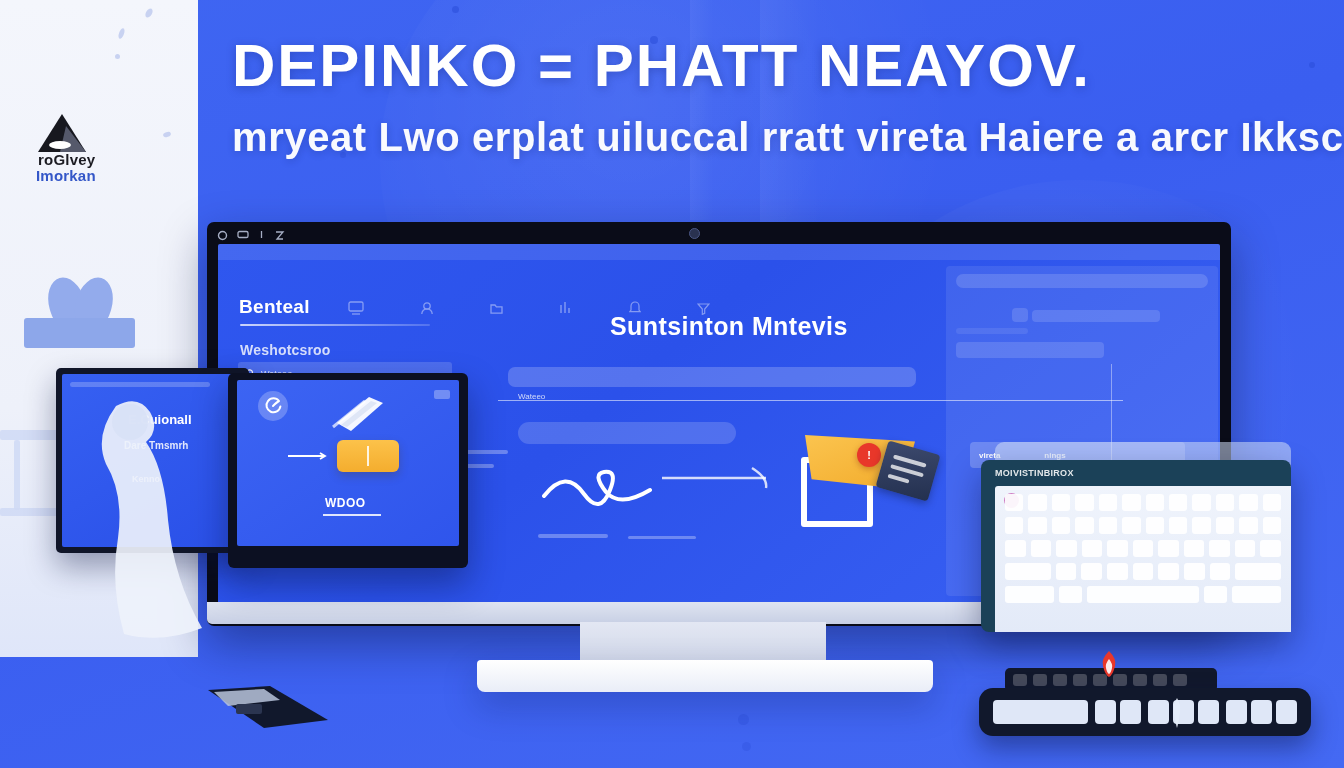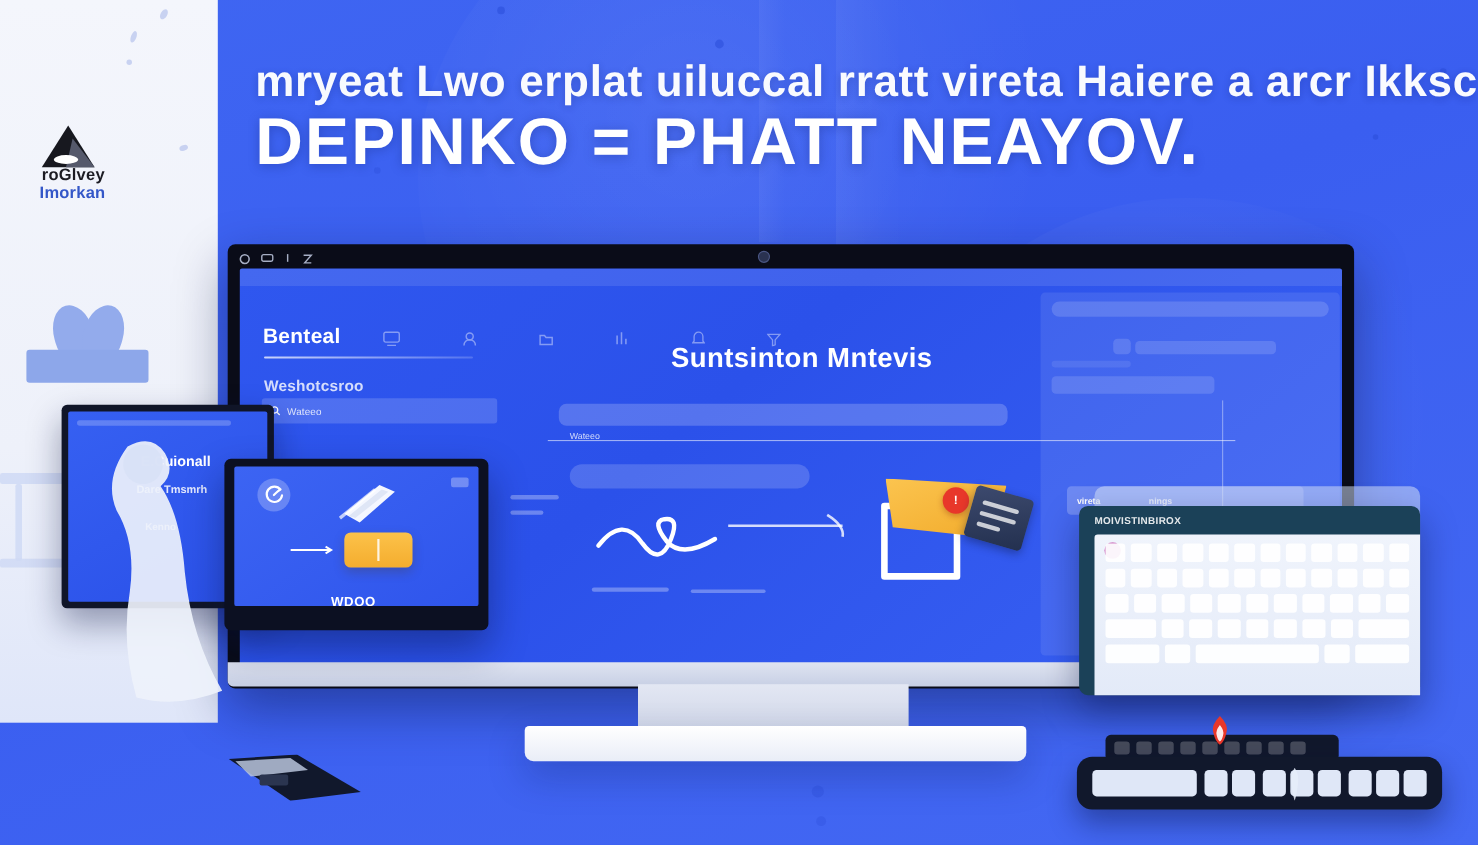--- a/index.html
+++ b/index.html
@@ -214,21 +214,21 @@
   }
   #laptop-note {
     position: absolute; left: 70px; top: 100px;
     font-size: 9px; font-weight: 700; color: rgba(255,255,255,.84); filter: blur(.5px);
   }
   #laptop-toprow {
     position: absolute; left: 8px; top: 8px; width: 140px; height: 5px;
     background: rgba(255,255,255,.22); border-radius: 3px;
   }
 
-  #tablet { position: absolute; left: 204px; top: 373px; width: 240px; height: 156px; margin-top: 44px; }
+  #tablet { position: absolute; left: 228px; top: 373px; width: 240px; height: 195px; }
   #tablet-bezel {
     position: absolute; inset: 0; background: #0c1022; border-radius: 6px;
     box-shadow: 0 16px 34px rgba(8,16,60,.42);
   }
   #tablet-screen {
     position: absolute; left: 9px; top: 7px; right: 9px; bottom: 22px;
     background: linear-gradient(145deg, #3c64f3, #2f55ec); border-radius: 2px; overflow: hidden;
   }
   #tablet-logo {
     position: absolute; left: 21px; top: 11px; width: 30px; height: 30px;
@@ -387,22 +387,22 @@
     <div id="plant-leaf-a"></div>
     <div id="plant-leaf-b"></div>
     <div id="plant-pot"></div>
 
     <div class="panel-block" style="left:0;top:430px;width:60px;height:10px;"></div>
     <div class="panel-block" style="left:14px;top:440px;width:6px;height:70px;"></div>
     <div class="panel-block" style="left:0;top:508px;width:120px;height:8px;"></div>
   </div>
 
   <div id="hero">
+    <div id="hero-title">DEPINKO = PHATT NEAYOV.</div>
     <div id="hero-sub">mryeat Lwo erplat uiluccal rratt vireta Haiere a arcr Ikksc</div>
-    <div id="hero-title">DEPINKO = PHATT NEAYOV.</div>
   </div>
 
   <div id="monitor">
     <div id="monitor-bezel"></div>
 
     <div id="monitor-bar">
       <svg class="bezel-icon" width="11" height="11" viewBox="0 0 11 11">
         <circle cx="5.5" cy="5.5" r="4" fill="none" stroke="#c9d2ea" stroke-width="1.4"></circle>
       </svg>
       <svg class="bezel-icon" width="12" height="10" viewBox="0 0 12 10">

